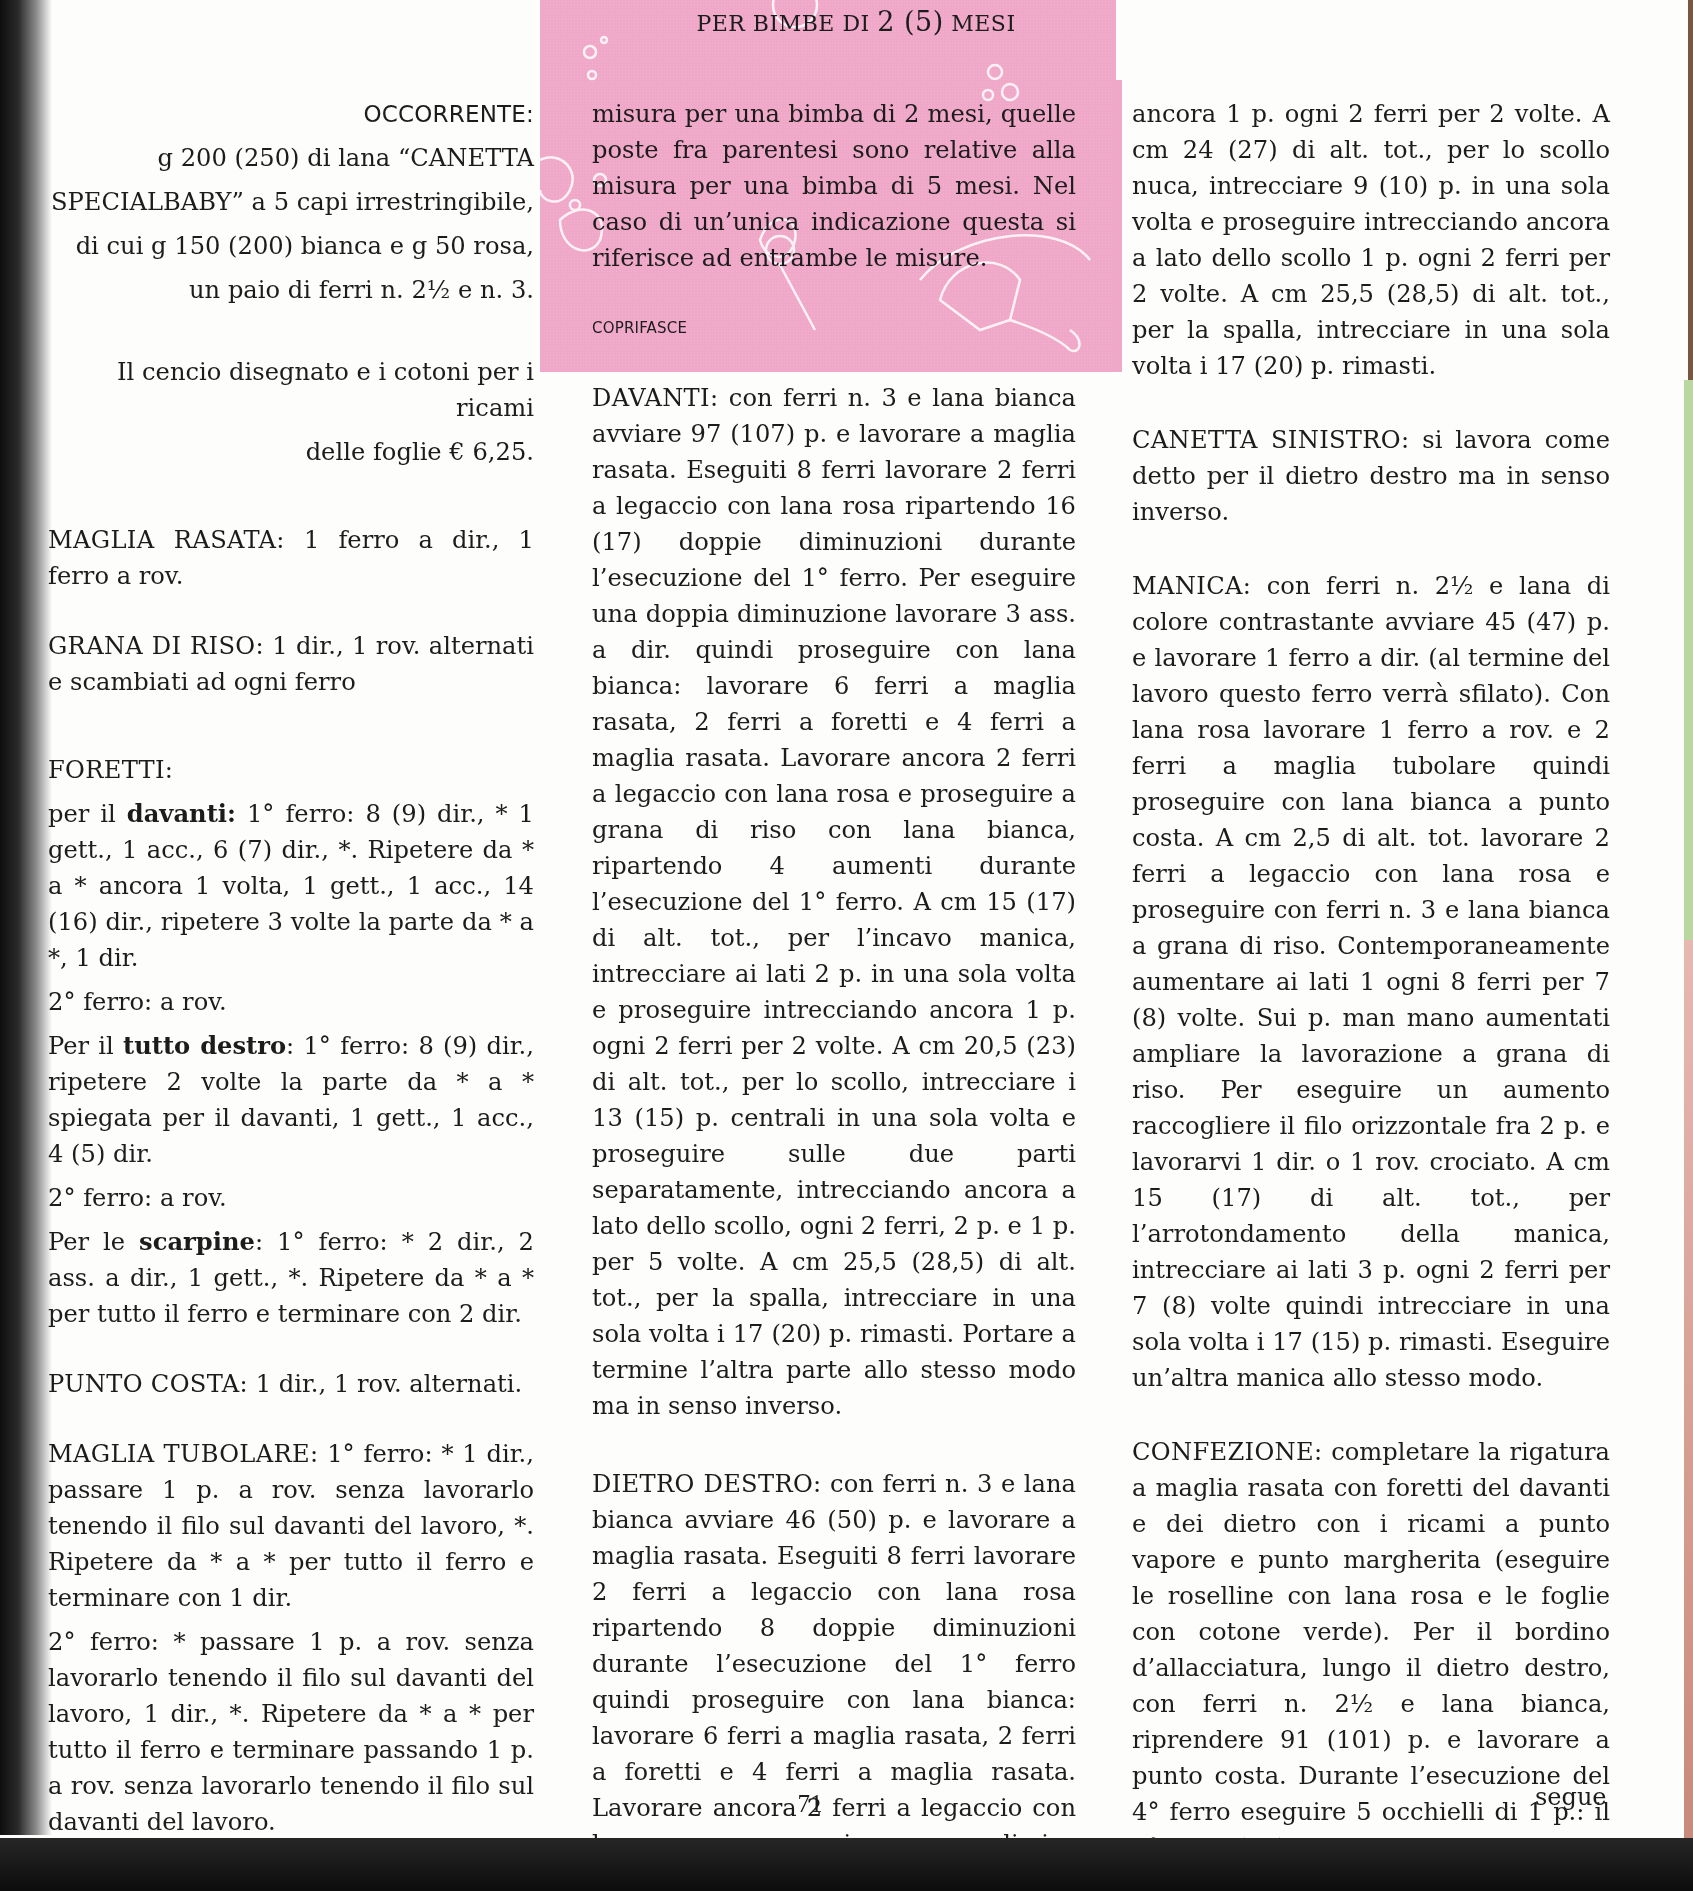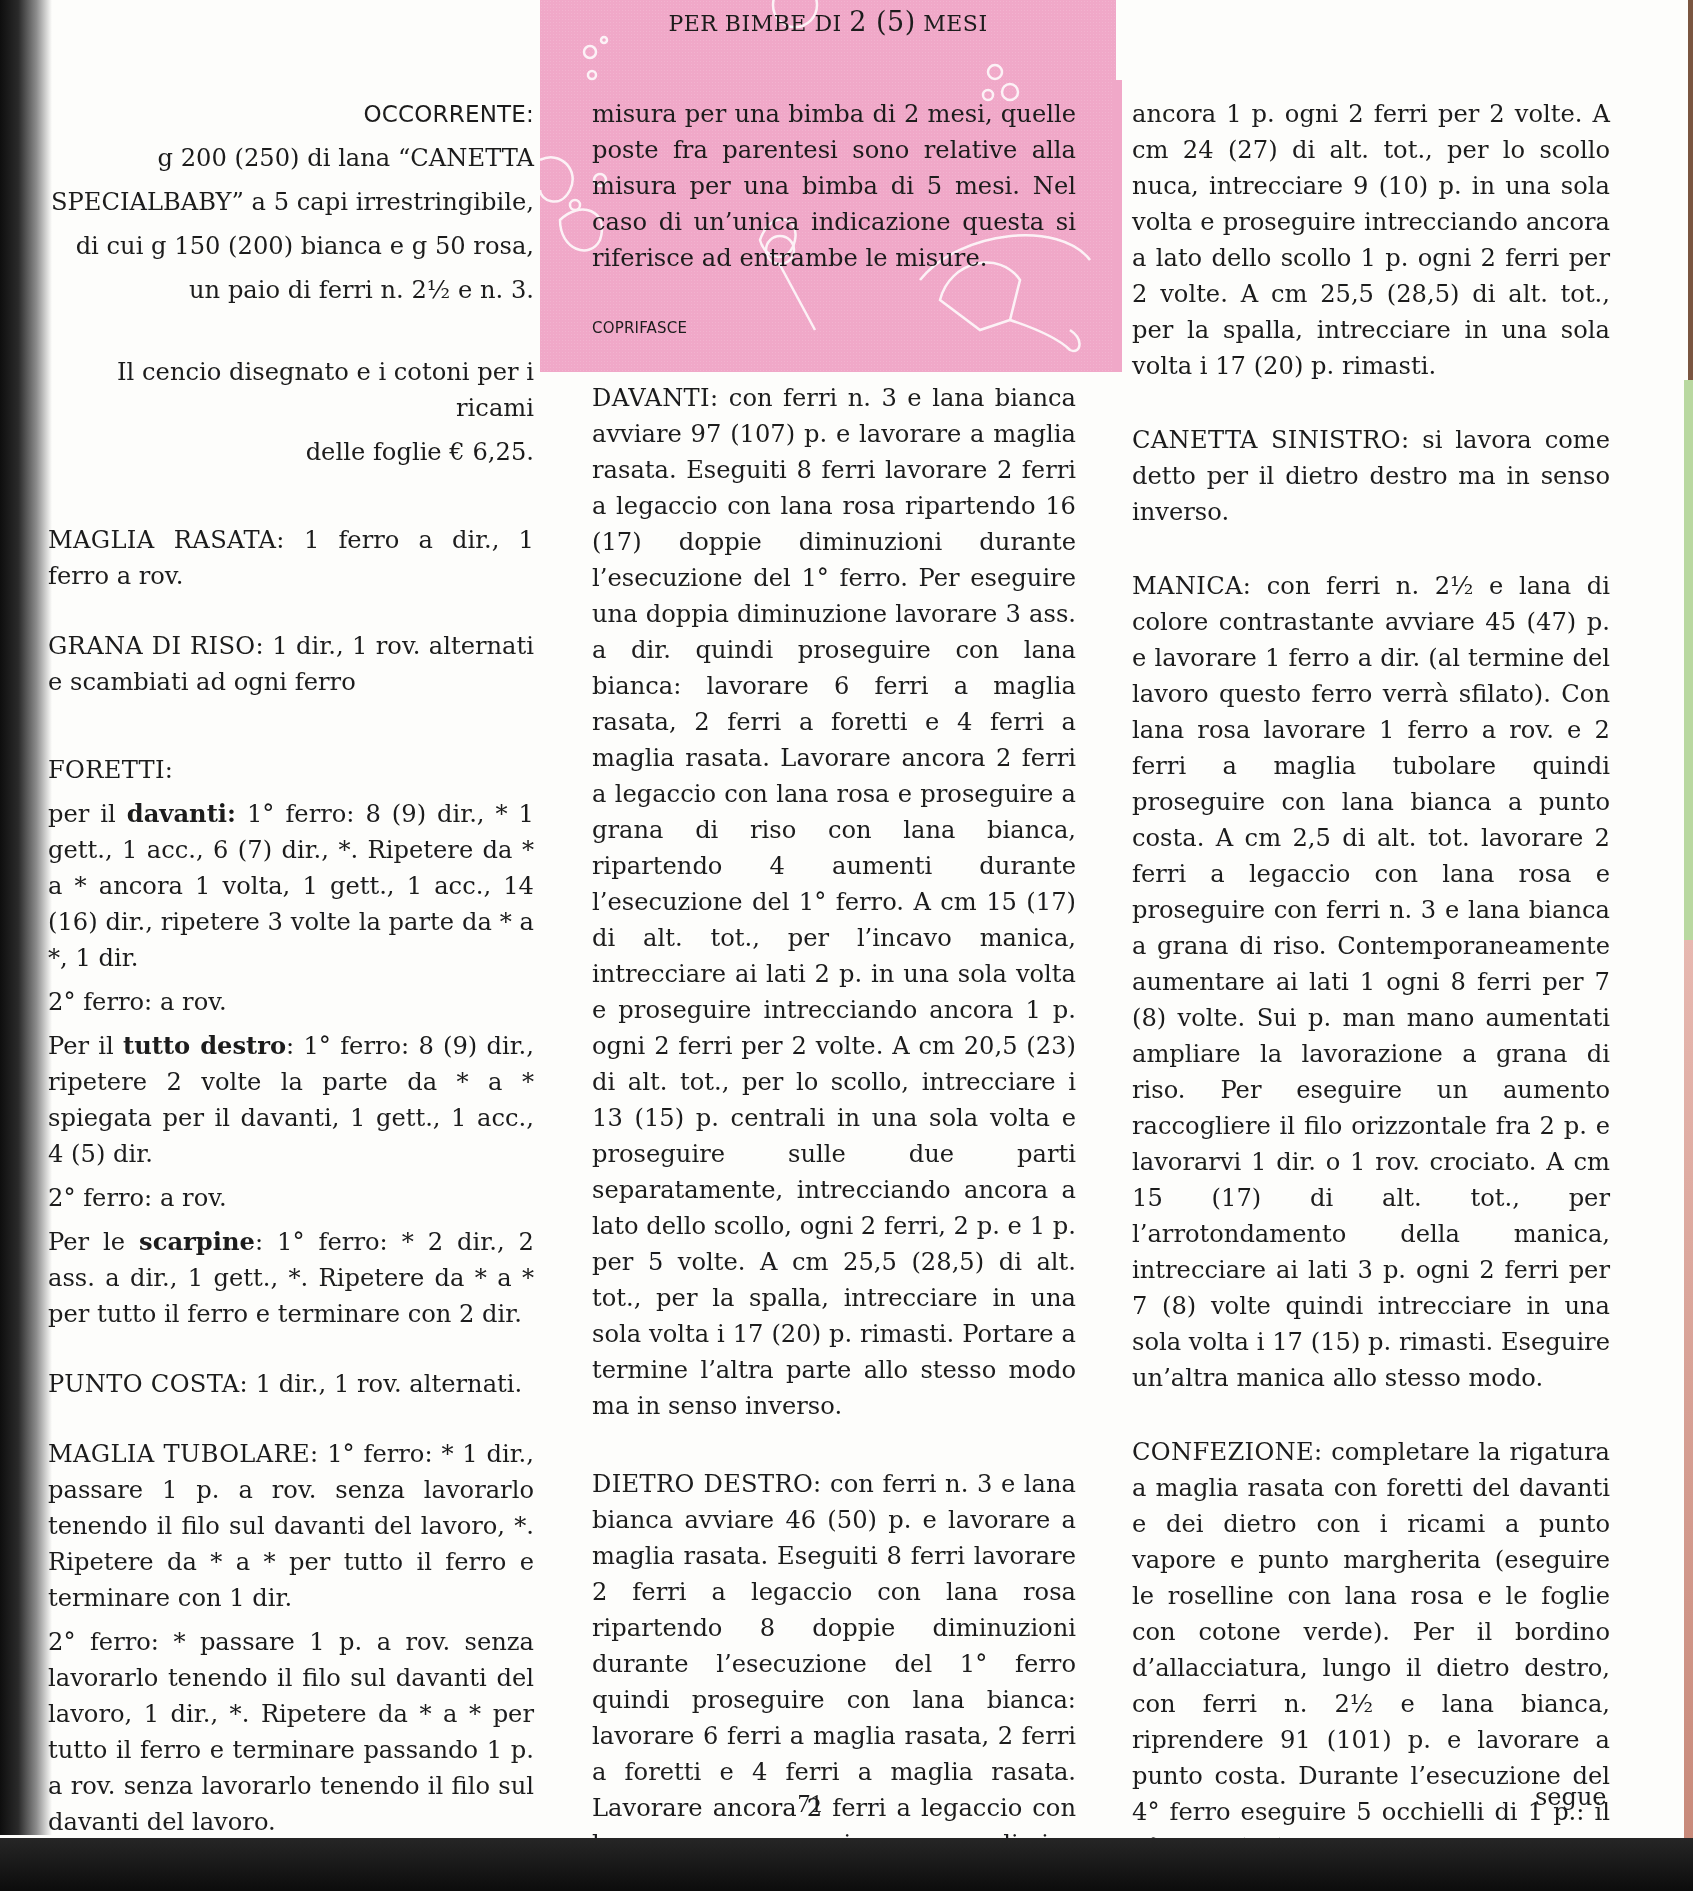--- a/index.html
+++ b/index.html
@@ -40,21 +40,21 @@
   .b { font-weight:bold; }
   .gap { height:18px; }
 
   .col-left { left:40px; top:88px; width:502px; }
   .right-al { text-align:right; }
   .col-mid { left:584px; top:0; width:500px; }
   .col-right { left:1124px; top:88px; width:494px; }
 
   .box-title {
     position:absolute; left:540px; top:6px; width:576px; text-align:center;
-    font-variant:small-caps; font-size:22px; letter-spacing:0.5px;
+    font-variant:small-caps; font-size:22px; letter-spacing:0.5px;padding-left:28px;
   }
   .box-title .num { font-size:27px; }
   .page-number {
     position:absolute; left:780px; top:1790px; width:60px; text-align:center;
     font-family:Liberation Serif, serif; font-size:25px;
   }
   .segue { position:absolute; left:1535px; top:1783px; font-size:24px; }
 </style>
 </head>
 <body>

